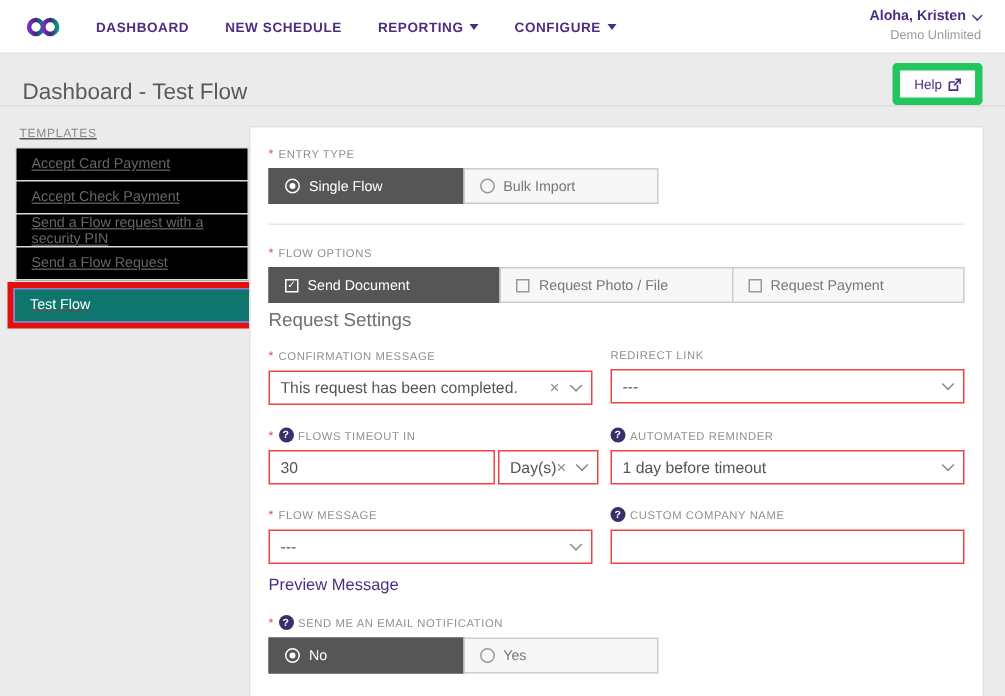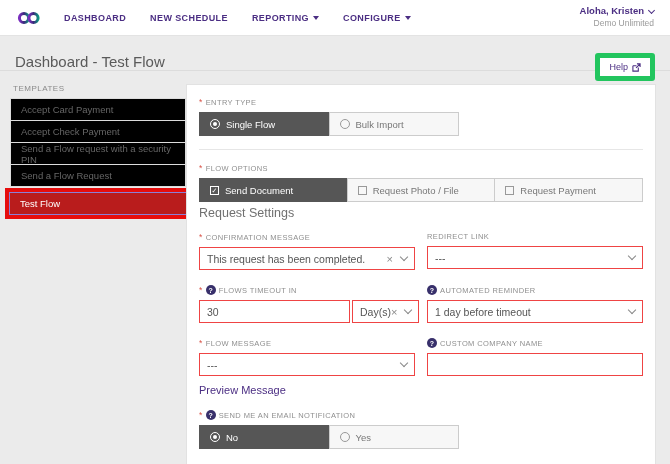--- a/index.html
+++ b/index.html
@@ -33,44 +33,44 @@
   }
   .chev {
     width:5px; height:5px; border-right:1.3px solid #4b2e83; border-bottom:1.3px solid #4b2e83;
     transform:rotate(45deg); display:inline-block; margin-top:-3px;
   }
   .user-account { font-size:8.5px; color:#9a9a9a; }
 
   
   .page-header {
     height:35px; background:#ebebeb; border-bottom:1px solid #dcdcdc;
-    display:flex; align-items:flex-start; justify-content:space-between; padding:17px 15px;
+    display:flex; align-items:flex-end; justify-content:space-between; padding:0 15px;
   }
   .page-title { font-size:15px; color:#5a5a5a; }
   .help-btn {
     background:#fff; border:5px solid #22c55e; border-radius:3px;
     padding:4px 9px; font-size:9px; color:#4b2e83; cursor:pointer;
     display:flex; align-items:center; gap:4px; font-family:inherit;
   }
 
   
   .content { display:flex; padding:13px 14px 0 10px; align-items:flex-start; }
 
   
-  .sidebar { width:176px; flex:none; }
+  .sidebar { width:156px; flex:none;text-decoration:underline; }
   .sidebar-heading { font-size:8px; letter-spacing:.5px; color:#8a8a8a; margin:0 0 6px 3px; }
   .tpl-item {
     height:23px; background:#000000; border:1px solid #dcdcdc; margin-top:-1px;
     display:flex; align-items:center; padding-left:10px;
     font-size:9.5px; color:#666; cursor:pointer;
   }
   .tpl-item:first-of-type { margin-top:0; }
   .red-annotation { border:4px solid #e60d0d; margin:1px -5px 0 -5px; }
   .red-annotation .tpl-item {
-    background:#b91c1c; border-color:#8b7fd6; color:#fff; margin:0; height:23px;
+    background:#0f766e; border-color:#8b7fd6; color:#fff; margin:0; height:23px;
   }
 
   
   .panel {
     flex:1; margin-left:0; background:#fff; border:1px solid #e2e2e2;
     padding:12px 12px 40px; min-height:620px;
   }
 
   .field-label {
     font-size:7.5px; letter-spacing:.4px; color:#8f8f8f;

